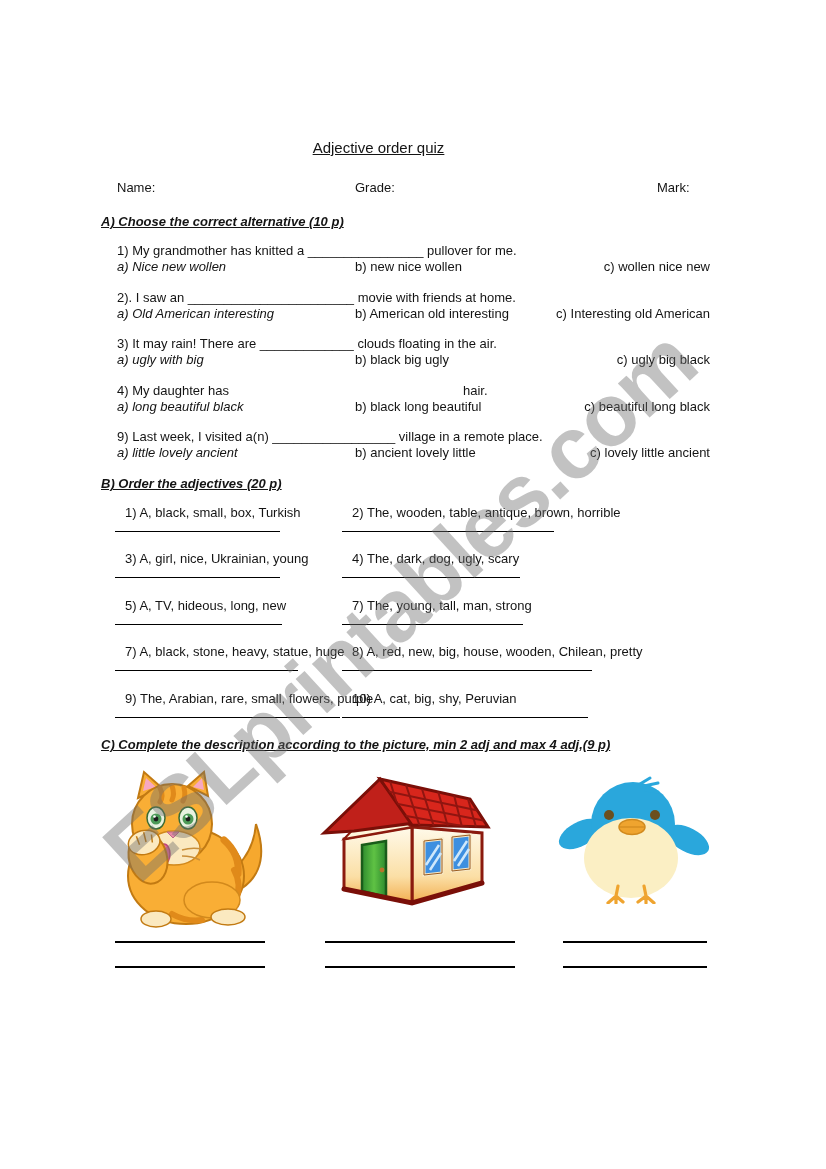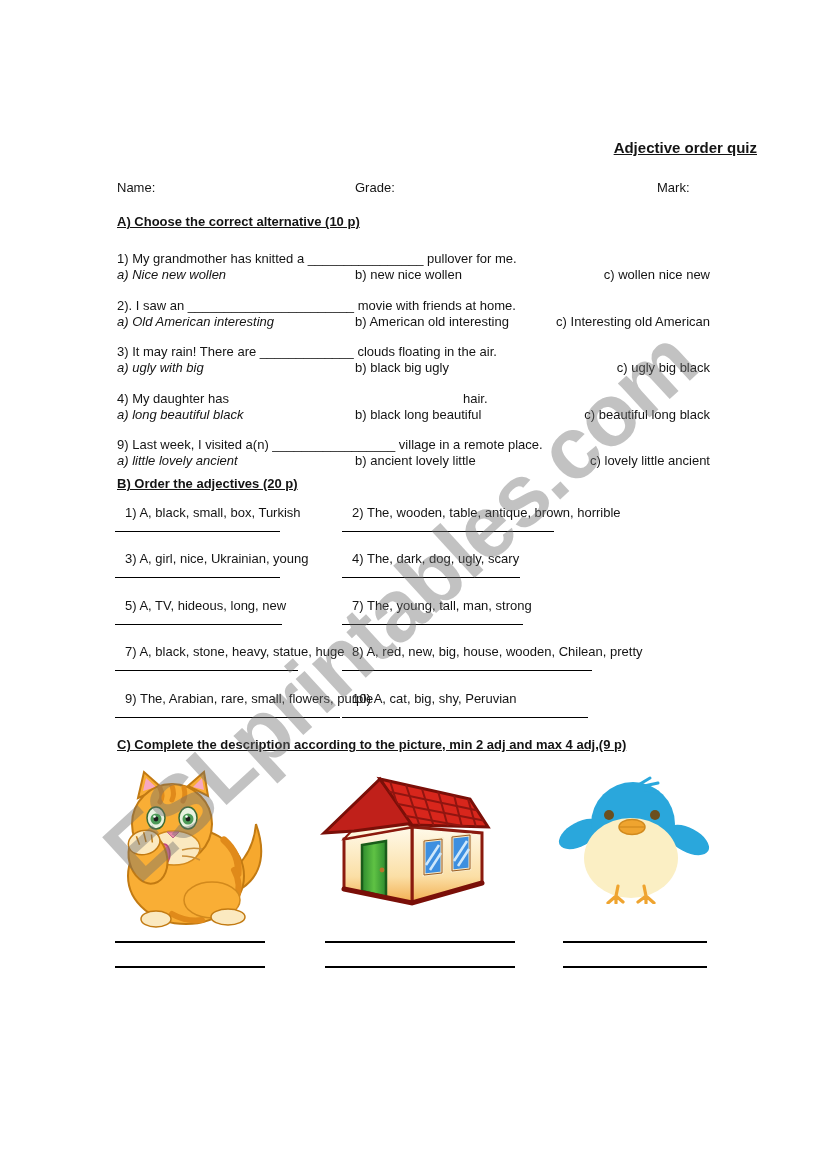--- a/index.html
+++ b/index.html
@@ -5,32 +5,32 @@
   html,body { margin:0; padding:0; }
   body {
     width:826px; height:1169px;
     background:#ffffff;
     font-family:"Liberation Sans", sans-serif;
     font-size:13px; color:#141414;
     position:relative; overflow:hidden;
   }
   .page-title {
     position:absolute; top:139px; left:0; width:757px;
-    text-align:right; font-size:15px; font-weight:bold;
+    text-align:center; font-size:15px; font-weight:normal;
   }
   .page-title span { text-decoration:underline; }
   .hdr-field { position:absolute; top:180px; }
   .hdr-name  { left:117px; }
   .hdr-grade { left:355px; }
   .hdr-mark  { left:657px; }
   .sec-header {
-    position:absolute; left:117px;
-    font-weight:bold; text-decoration:underline; white-space:nowrap;
-  }
-  .question { position:absolute; left:117px; width:593px;margin-top:8px; }
+    position:absolute; left:101px;
+    font-weight:bold; text-decoration:underline; white-space:nowrap;font-style:italic;
+  }
+  .question { position:absolute; left:117px; width:593px; }
   .q-line   { height:16px; white-space:nowrap; }
   .q-options{ position:relative; height:16px; }
   .opt-a { position:absolute; left:0; white-space:nowrap;font-style:italic; }
   .opt-b { position:absolute; left:238px; white-space:nowrap; }
   .opt-c { position:absolute; right:0; white-space:nowrap;text-align:right; }
   .b-row  { position:absolute; left:117px; width:593px; }
   .b-cell-left  { position:absolute; left:8px; }
   .b-cell-right { position:absolute; left:235px; }
   .b-text { height:16px; white-space:nowrap; }
   .b-line { height:0; border-bottom:1.6px solid #000; margin-top:10px; margin-left:-10px; }

